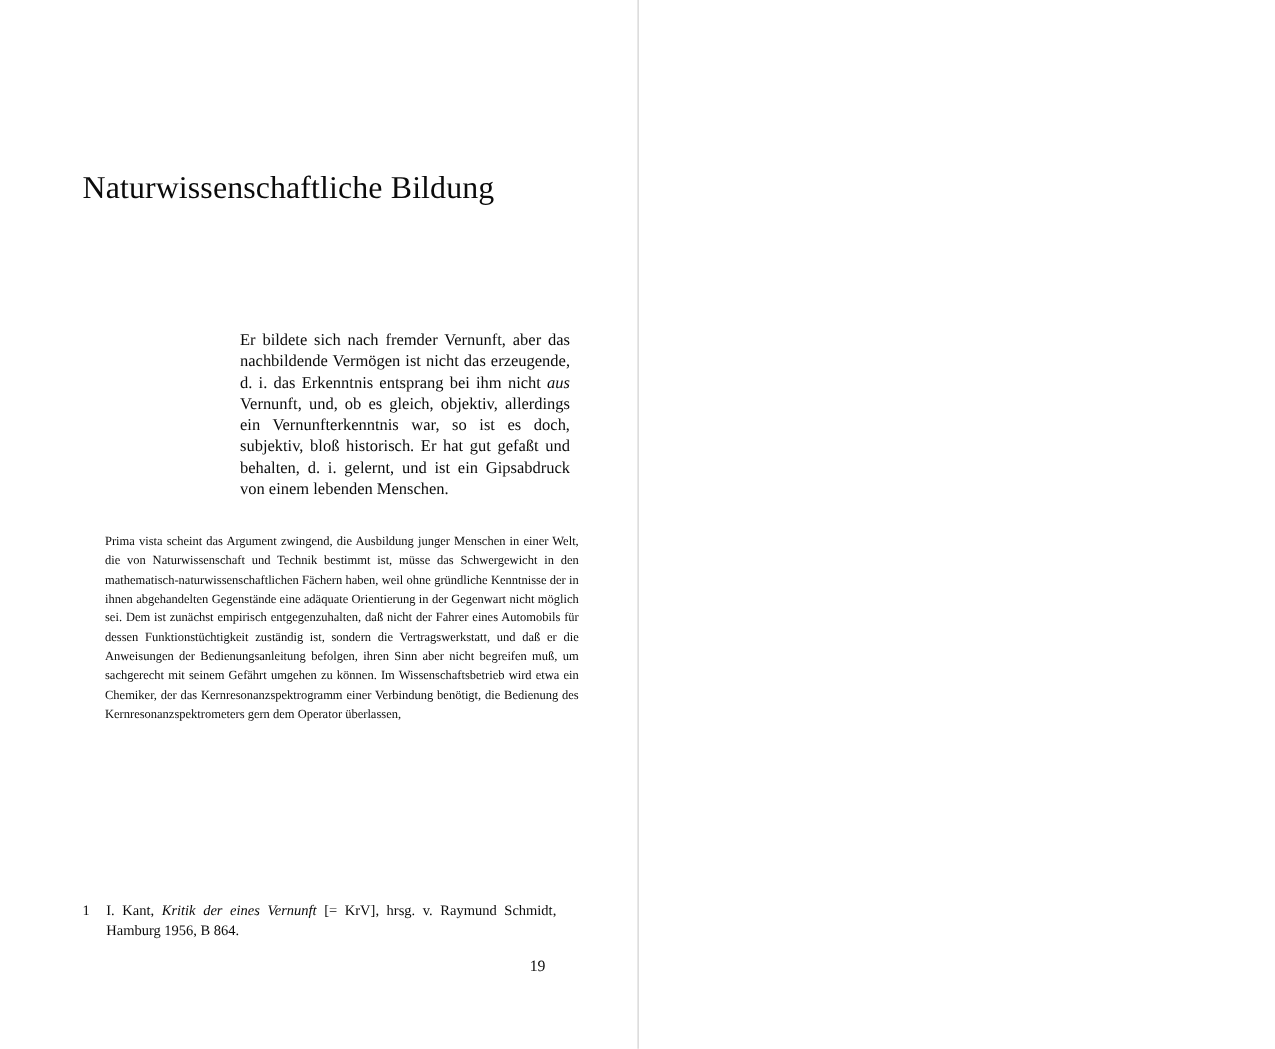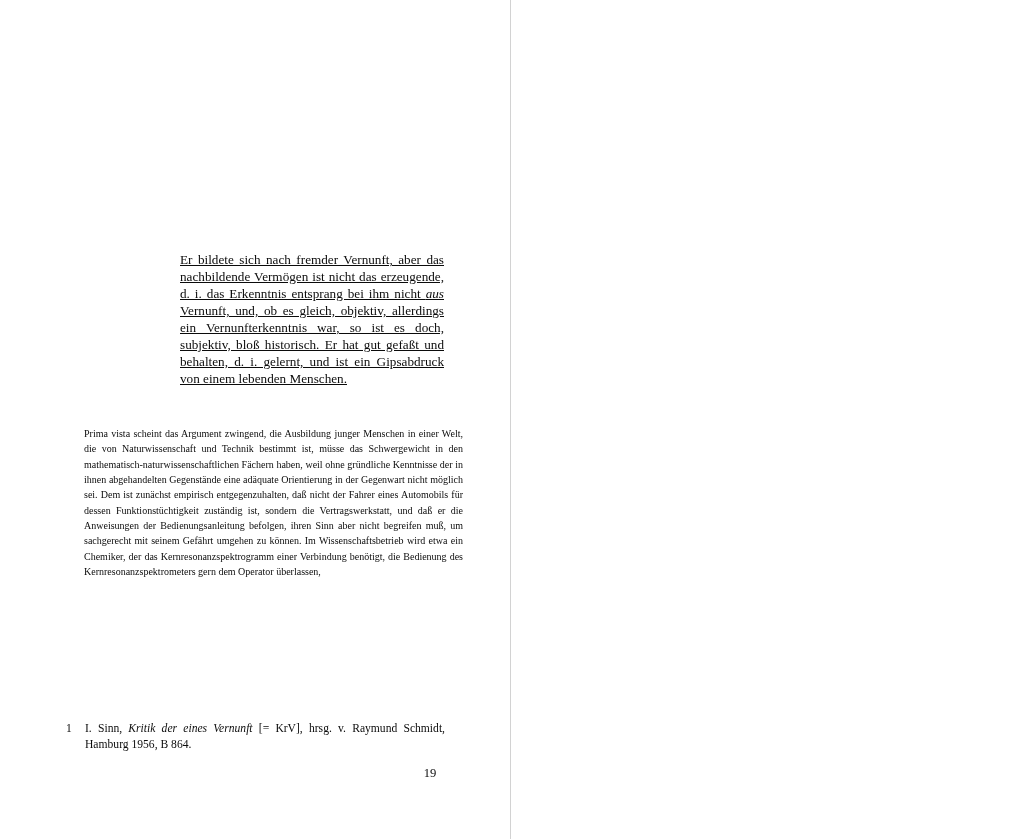--- a/index.html
+++ b/index.html
@@ -60,22 +60,21 @@
   .epigraph {
     position: absolute;
     left: 180px;
     top: 252px;
     width: 264px;
     font-size: 13.2px;
     line-height: 1.285;
     text-align: justify;
     text-justify: inter-word;
     hyphens: manual;
-    margin: 0;
-    text-decoration: underline;
+    margin: 12px;
   }
   .epigraph .attribution {
     display: block;
     text-align: right;
     margin-top: 11px;
   }
   .epigraph em { font-style: italic; }
 
   
   .body-text {
@@ -136,31 +135,32 @@
 </style>
 </head>
 <body>
 
 <div class="spread">
 
   <div class="gutter-rule"></div>
 
   <div class="page page-left">
 
+    <h1 class="chapter-title">Naturwissenschaftliche Bildung</h1>
 
     <div class="epigraph">
       <span>Er bildete sich nach fremder Vernunft, aber das nachbildende Vermögen ist nicht das erzeugende, d. i. das Erkenntnis entsprang bei ihm nicht </span><em>aus</em><span> Vernunft, und, ob es gleich, objektiv, allerdings ein Vernunfterkenntnis war, so ist es doch, subjektiv, bloß historisch. Er hat gut gefaßt und behalten, d. i. gelernt, und ist ein Gipsabdruck von einem lebenden Menschen.</span>
     </div>
 
     <p class="body-text body-left">Prima vista scheint das Argument zwingend, die Ausbildung junger Menschen in einer Welt, die von Naturwissenschaft und Technik bestimmt ist, müsse das Schwergewicht in den mathematisch-naturwissenschaftlichen Fächern haben, weil ohne gründliche Kenntnisse der in ihnen abgehandelten Gegenstände eine adäquate Orientierung in der Gegenwart nicht möglich sei. Dem ist zunächst empirisch entgegenzuhalten, daß nicht der Fahrer eines Automobils für dessen Funktionstüchtigkeit zuständig ist, sondern die Vertragswerkstatt, und daß er die Anweisungen der Bedienungsanleitung befolgen, ihren Sinn aber nicht begreifen muß, um sachgerecht mit seinem Gefährt umgehen zu können. Im Wissenschaftsbetrieb wird etwa ein Chemiker, der das Kernresonanzspektrogramm einer Verbindung benötigt, die Bedienung des Kernresonanzspektrometers gern dem Operator überlassen,</p>
 
     <div class="footnotes fn-left">
       <div class="footnote">
         <span class="fn-marker">1</span>
-        <span class="fn-text"><span>I. Sinn, </span><em>Kritik der eines Vernunft</em><span> [= KrV], hrsg. v. Raymund Schmidt, Hamburg 1956, B 864.</span></span>
+        <span class="fn-text"><span>I. Kant, </span><em>Kritik der eines Vernunft</em><span> [= KrV], hrsg. v. Raymund Schmidt, Hamburg 1956, B 864.</span></span>
       </div>
     </div>
 
     <div class="folio folio-left">19</div>
   </div>
 
   <div class="page page-right">
 
     
 

